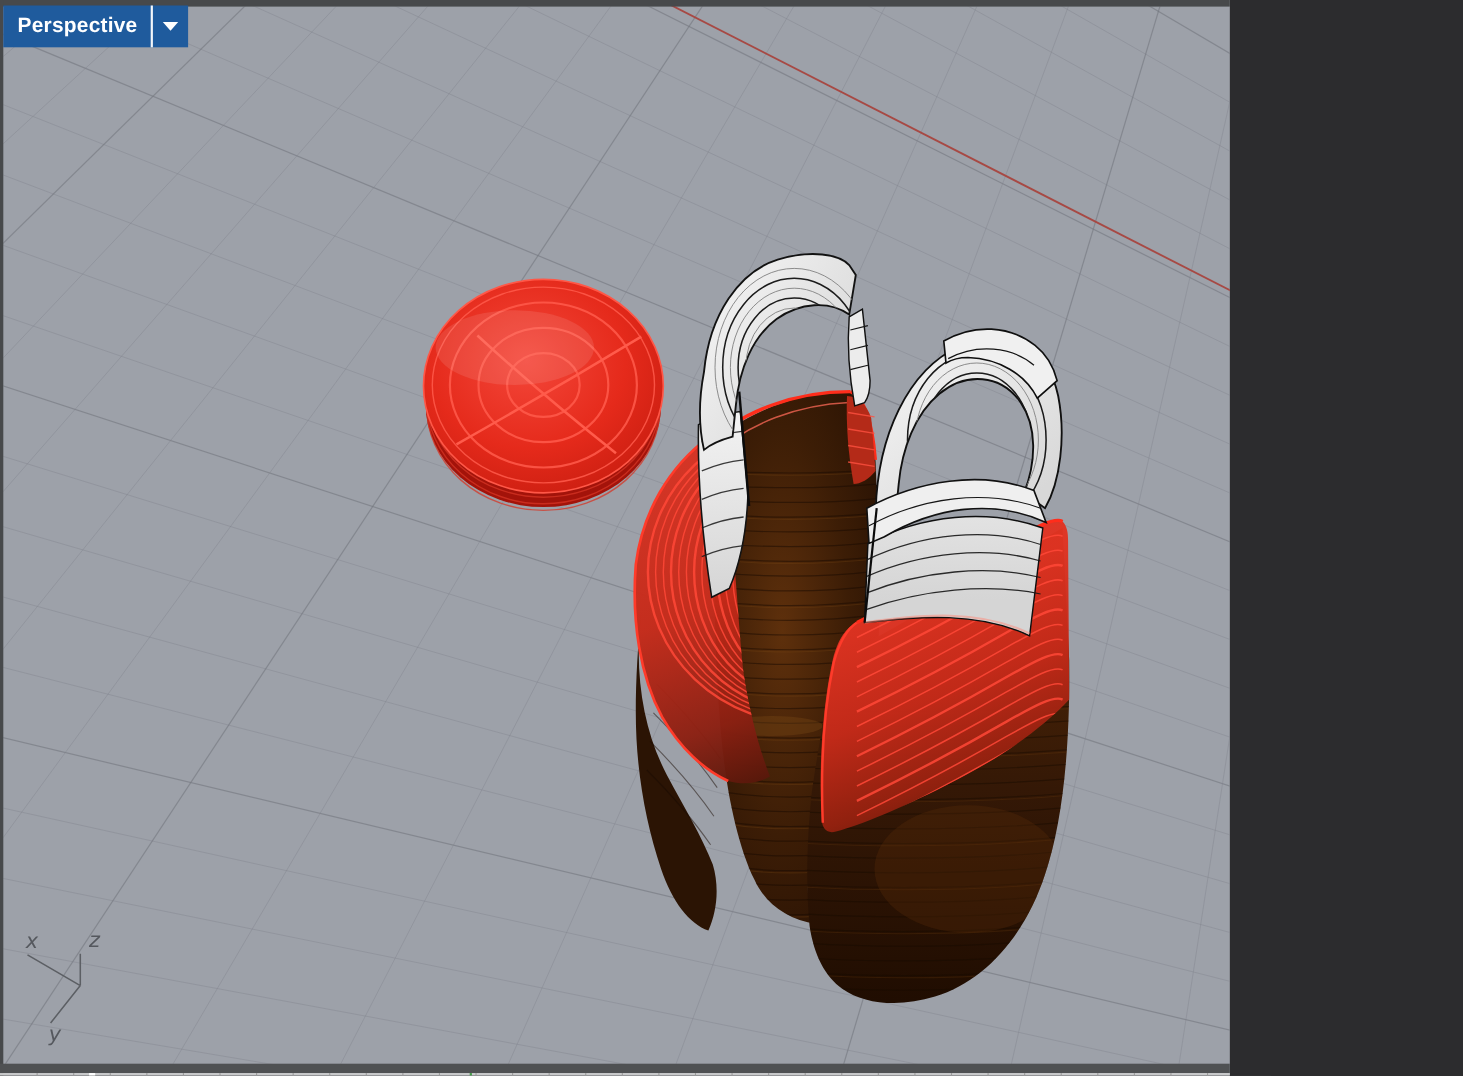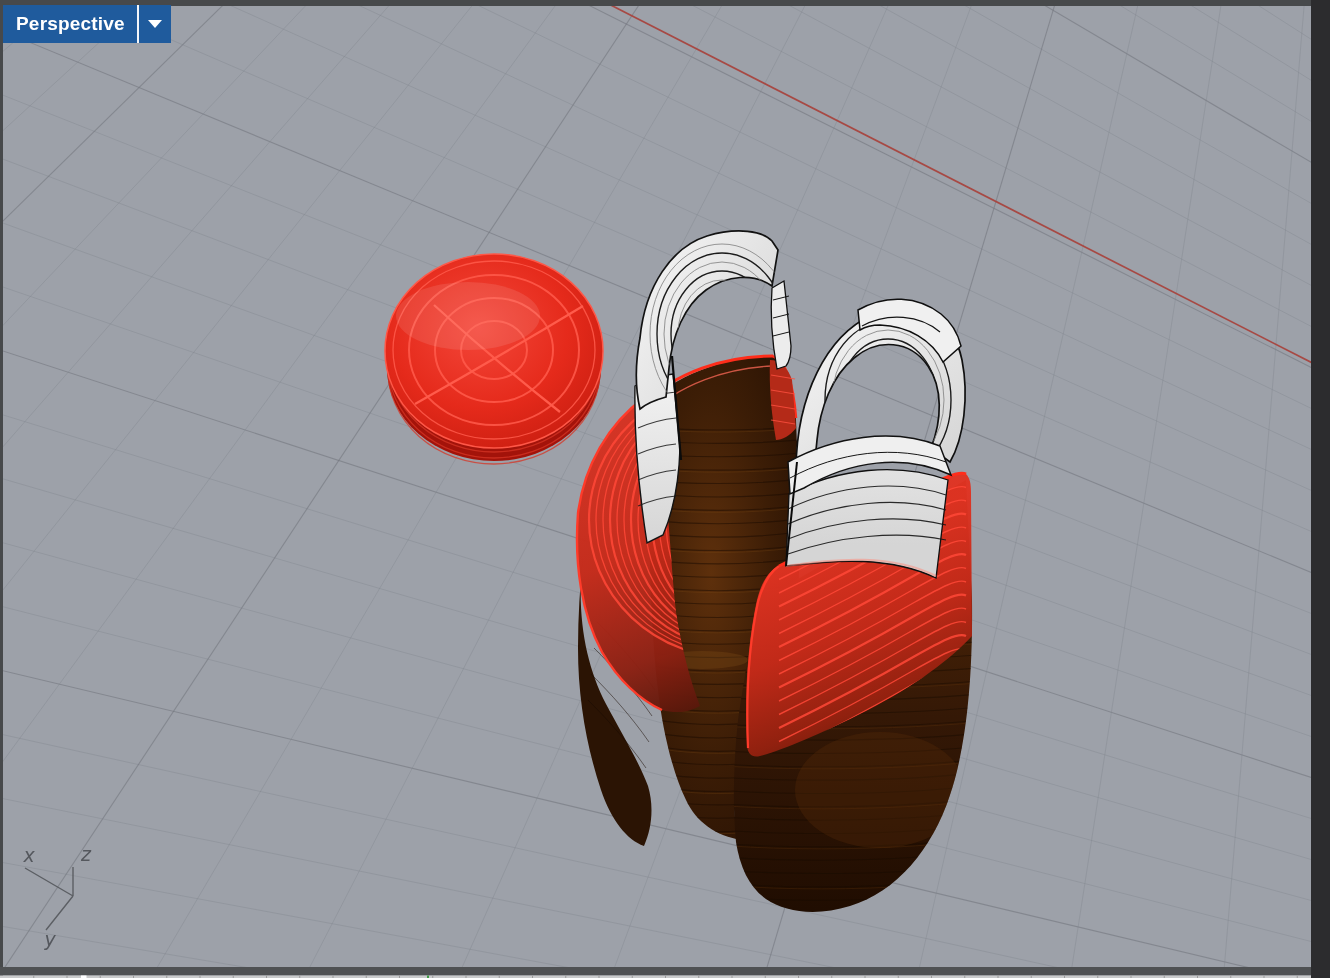--- a/index.html
+++ b/index.html
@@ -1,16 +1,16 @@
 <!DOCTYPE html>
 <html style="--titlebar-bg: #1f5b9d; --titlebar-text: #ffffff; --frame: #47494b;"><head>
 <meta charset="utf-8">
 <style>
   html,body{margin:0;padding:0;background:#2c2c2e;}
-  #stage{position:relative;width:1311px;height:978px;overflow:hidden;
+  #stage{position:relative;width:1118px;height:978px;overflow:hidden;
          font-family:"Liberation Sans",sans-serif;background:var(--frame,#47494b);}
   #scene{position:absolute;left:0;top:0;width:1330px;height:978px;display:block;}
   .vp-tab{position:absolute;left:3px;top:5px;height:38px;display:flex;align-items:center;
           background:var(--titlebar-bg,#1f5b9d);color:var(--titlebar-text,#fff);
           padding:0 0 0 13px;z-index:5;cursor:pointer;}
   .vp-label{font-size:19px;font-weight:bold;letter-spacing:.2px;padding-right:12px;}
   .vp-sep{width:2px;align-self:stretch;background:rgba(255,255,255,.95);}
   .vp-arrowbox{width:32px;align-self:stretch;display:flex;align-items:center;justify-content:center;}
   .vp-arrow{width:0;height:0;border-left:7px solid transparent;border-right:7px solid transparent;
             border-top:8px solid #fff;}

